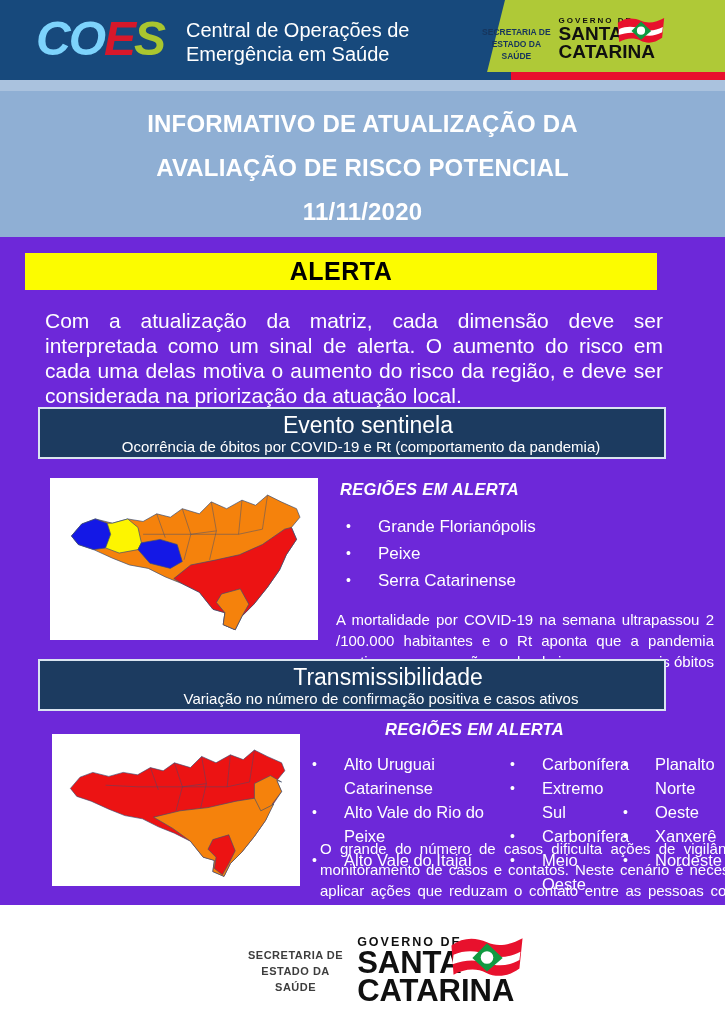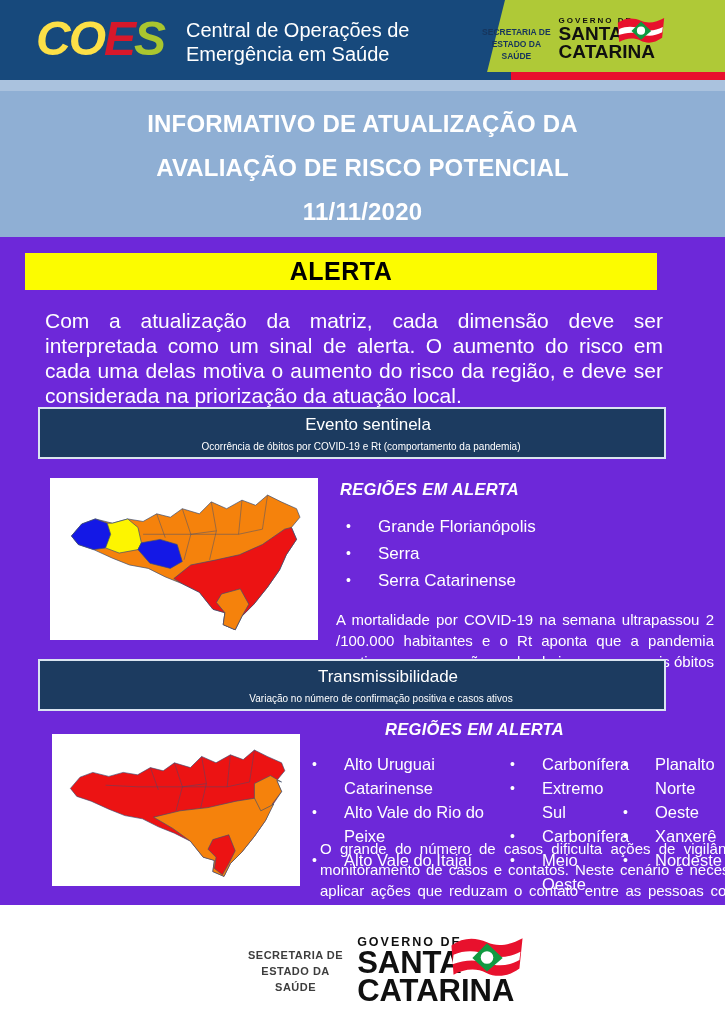--- a/index.html
+++ b/index.html
@@ -18,21 +18,21 @@
   .header {
     position: absolute; top: 0; left: 0;
     width: 725px; height: 80px;
     background: #17497C;
   }
   .coes-logo {
     position: absolute; left: 36px; top: 14px;
     font-size: 48px; font-weight: bold; font-style: italic;
     letter-spacing: -2px; line-height: 50px;
   }
-  .coes-co { color: #fde047; }
+  .coes-co { color: #7dd3fc; }
   .coes-e  { color: #D7182A; }
   .coes-s  { color: #A9C62F; }
   .org-name {
     position: absolute; left: 186px; top: 18px;
     color: #ffffff; font-size: 20px; line-height: 24px; font-weight: normal;
   }
   .header-green {
     position: absolute; right: -24px; top: 0;
     width: 244px; height: 72px;
     background: #AFC937;
@@ -101,22 +101,22 @@
   }
   .section-box {
     position: absolute; left: 38px;
     width: 628px; height: 52px;
     background: #1C3B60;
     border: 2px solid #D9E4F0;
     text-align: center;
   }
   .section-box.evento { top: 170px; }
   .section-box.transmissao { top: 422px; padding-left: 40px; }
-  .section-title { font-size: 17px; font-weight: normal; line-height: 28px; margin-top: 2px; margin-left: 32px; }
-  .section-subtitle { font-size: 10px; line-height: 16px; margin-left: 18px; }
+  .section-title { font-size: 23px; font-weight: normal; line-height: 28px; margin-top: 2px; margin-left: 32px; }
+  .section-subtitle { font-size: 15px; line-height: 16px; margin-left: 18px; }
 
   .map-box {
     position: absolute;
     background: #ffffff;
   }
   .map-box.map1 { left: 50px; top: 241px; width: 268px; height: 162px; }
   .map-box.map2 { left: 52px; top: 497px; width: 248px; height: 152px; }
   .map-box svg { width: 100%; height: 100%; display: block; }
 
   .regions-heading {
@@ -250,21 +250,21 @@
         <path d="M 50,49 L 56,49 L 74,44 L 86,54 L 90,72 L 86,80 L 64,84 L 48,78 L 54,62 Z" fill="#FDF500" stroke="#3A4E75" stroke-width="0.8"></path>
 
         <path d="M 86,80 L 90,72 L 112,68 L 132,74 L 138,94 L 124,102 L 100,96 Z" fill="#1418E6" stroke="#3A4E75" stroke-width="0.8"></path>
       </svg>
     </div>
 
     <div class="regions-heading first">REGIÕES EM ALERTA</div>
 
     <ul class="regions first">
       <li>Grande Florianópolis</li>
-      <li>Serra</li>
+      <li>Peixe</li>
       <li>Serra Catarinense</li>
     </ul>
 
     <p class="note1">A mortalidade por COVID-19 na semana ultrapassou 2 /100.000 habitantes e o Rt aponta que a pandemia continua em expansão, podendo incorrer em mais óbitos evitáveis.</p>
 
     <div class="section-box transmissao">
       <div class="section-title">Transmissibilidade</div>
       <div class="section-subtitle">Variação no número de confirmação positiva e casos ativos</div>
     </div>
 

